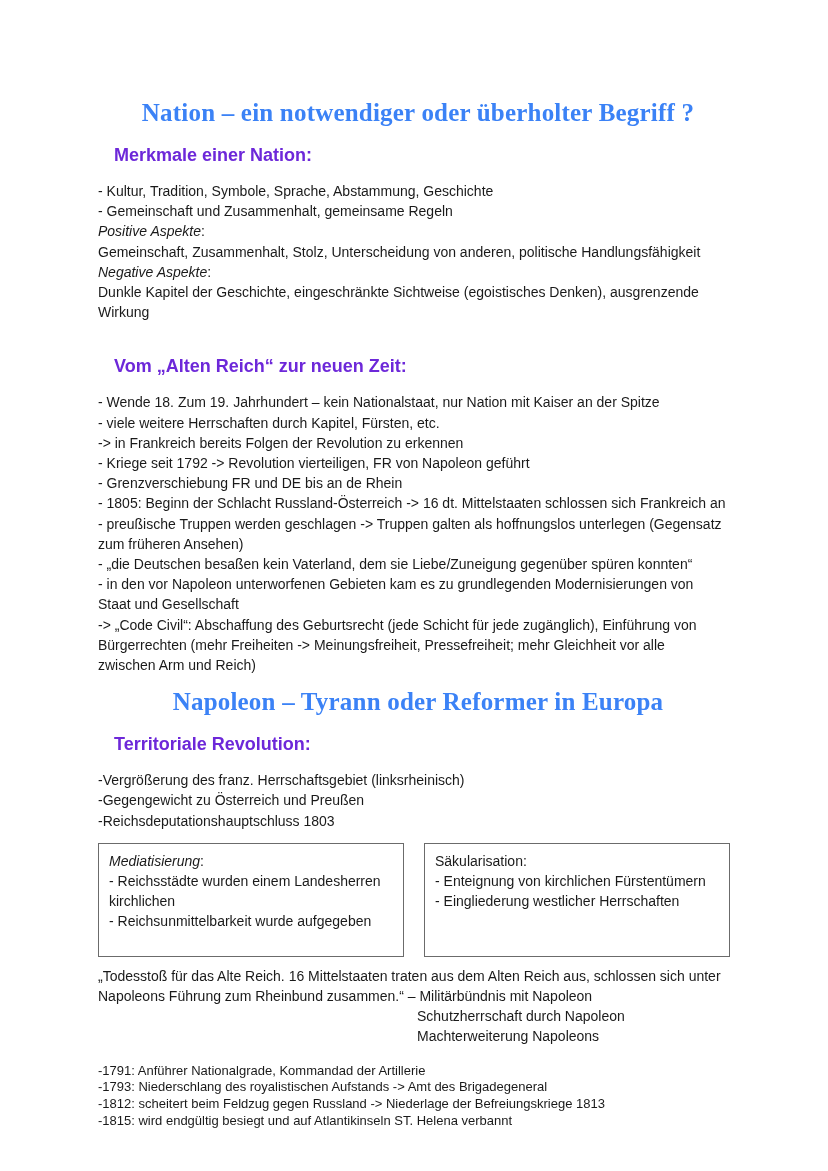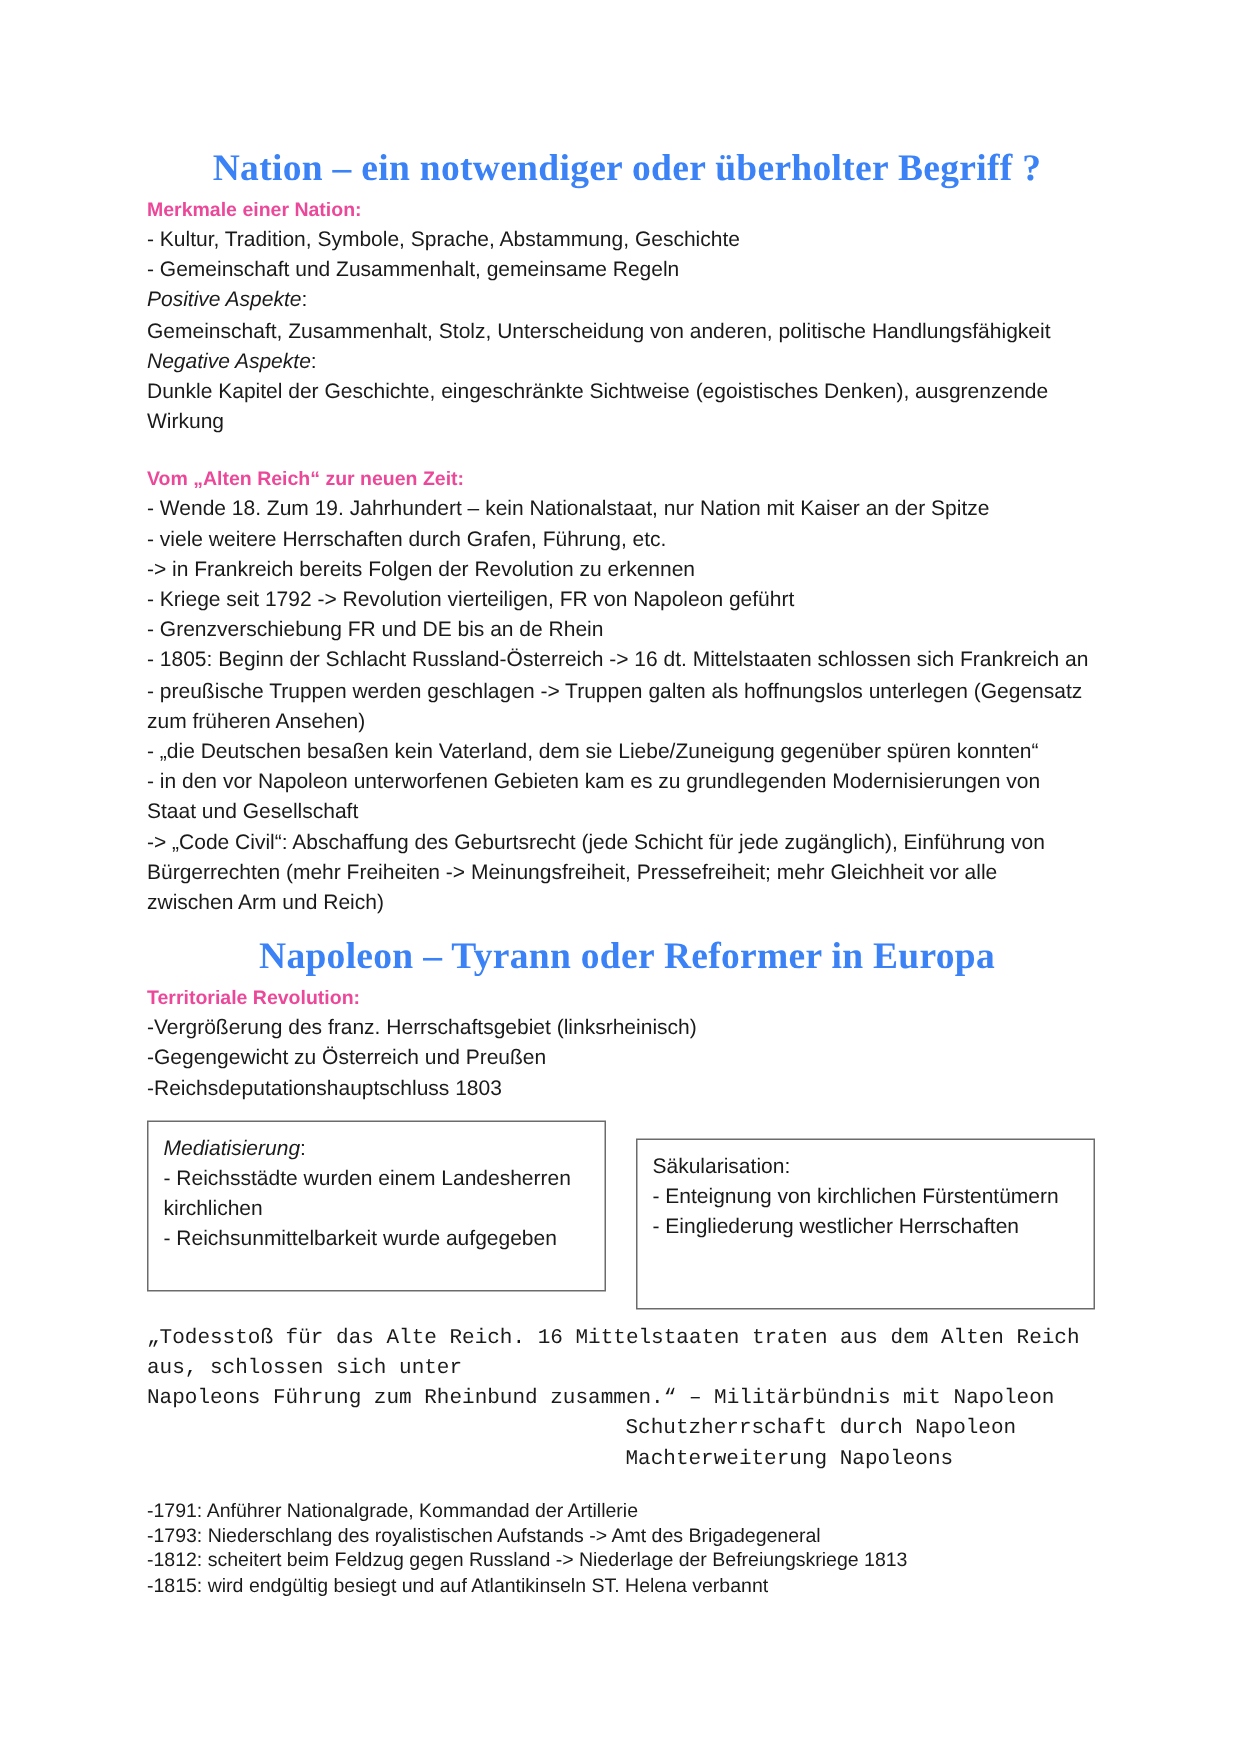--- a/index.html
+++ b/index.html
@@ -25,25 +25,25 @@
       font-family: "Liberation Serif", "DejaVu Serif", serif;
       font-weight: bold;
       font-size: 25px;
       color: #3b82f6;
       text-align: center;
       line-height: 34px;
       margin: 0;
       letter-spacing: 0.2px;
     }
     .subhead {
-      font-size: 13px;
+      font-size: 18px;
       font-weight: bold;
-      color: #ec4899;
+      color: #6d28d9;
       line-height: 19px;
-      margin: 0;
+      margin: 16px;
     }
     .line {
       font-size: 14px;
       line-height: 20.2px;
       margin: 0;
       white-space: pre-wrap;
     }
     .italic { font-style: italic; }
     .gap-1 { height: 19px; }
     .gap-2 { height: 10px; }
@@ -53,24 +53,23 @@
       margin-top: 12px;
       width: 632px;
     }
     .box {
       border: 1px solid #6b6b6b;
       box-sizing: border-box;
       height: 114px;
       padding: 7px 10px 6px 10px;
     }
     .box-left { width: 306px; }
-    .box-right { width: 306px; margin-top: 12px; }
+    .box-right { width: 306px; }
     .quote-block {
       margin-top: 9px;
-      font-family: Liberation Mono, monospace;
     }
     .quote-list {
       padding-left: 319px;
     }
     .timeline {
       margin-top: 16px;
     }
     .timeline .line {
       font-size: 13px;
       line-height: 16.8px;
@@ -91,21 +90,21 @@
   <p class="line">Gemeinschaft, Zusammenhalt, Stolz, Unterscheidung von anderen, politische Handlungsfähigkeit</p>
 
   <p class="line"><span class="italic">Negative Aspekte</span><span>:</span></p>
   <p class="line">Dunkle Kapitel der Geschichte, eingeschränkte Sichtweise (egoistisches Denken), ausgrenzende</p>
   <p class="line">Wirkung</p>
 
   <div class="gap-1"></div>
 
   <p class="subhead">Vom „Alten Reich“ zur neuen Zeit:</p>
   <p class="line">- Wende 18. Zum 19. Jahrhundert – kein Nationalstaat, nur Nation mit Kaiser an der Spitze</p>
-  <p class="line">- viele weitere Herrschaften durch Grafen, Führung, etc.</p>
+  <p class="line">- viele weitere Herrschaften durch Kapitel, Fürsten, etc.</p>
   <p class="line">-&gt; in Frankreich bereits Folgen der Revolution zu erkennen</p>
   <p class="line">- Kriege seit 1792 -&gt; Revolution vierteiligen, FR von Napoleon geführt</p>
   <p class="line">- Grenzverschiebung FR und DE bis an de Rhein</p>
   <p class="line">- 1805: Beginn der Schlacht Russland-Österreich -&gt; 16 dt. Mittelstaaten schlossen sich Frankreich an</p>
   <p class="line">- preußische Truppen werden geschlagen -&gt; Truppen galten als hoffnungslos unterlegen (Gegensatz</p>
   <p class="line">zum früheren Ansehen)</p>
   <p class="line">- „die Deutschen besaßen kein Vaterland, dem sie Liebe/Zuneigung gegenüber spüren konnten“</p>
   <p class="line">- in den vor Napoleon unterworfenen Gebieten kam es zu grundlegenden Modernisierungen von</p>
   <p class="line">Staat und Gesellschaft</p>
   <p class="line">-&gt; „Code Civil“: Abschaffung des Geburtsrecht (jede Schicht für jede zugänglich), Einführung von</p>

